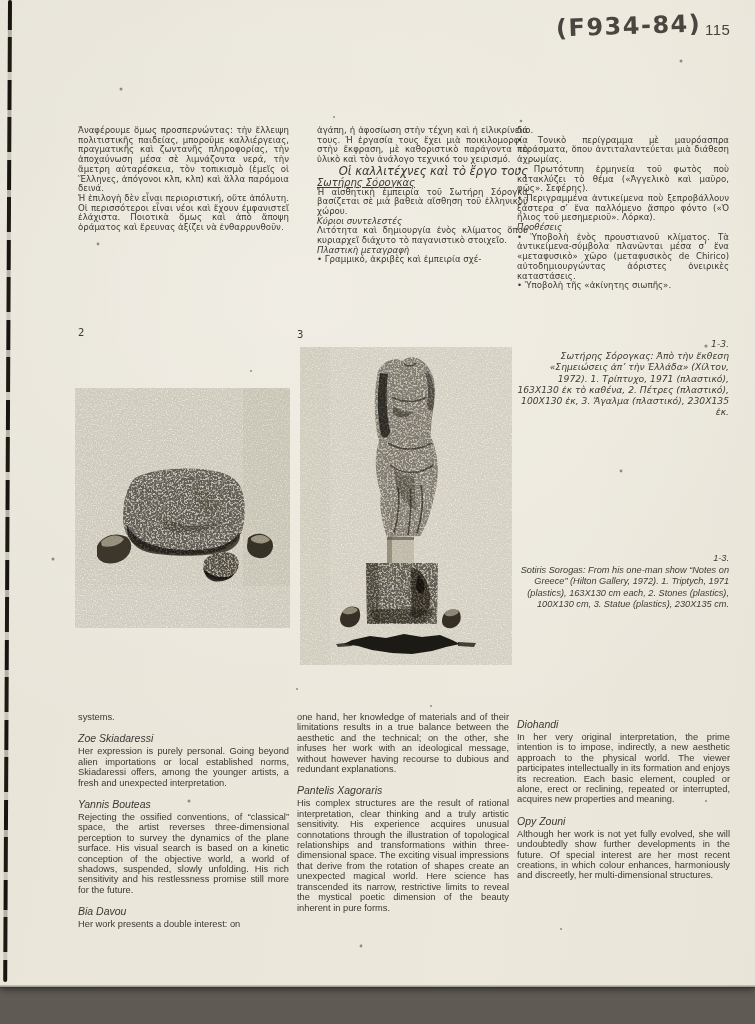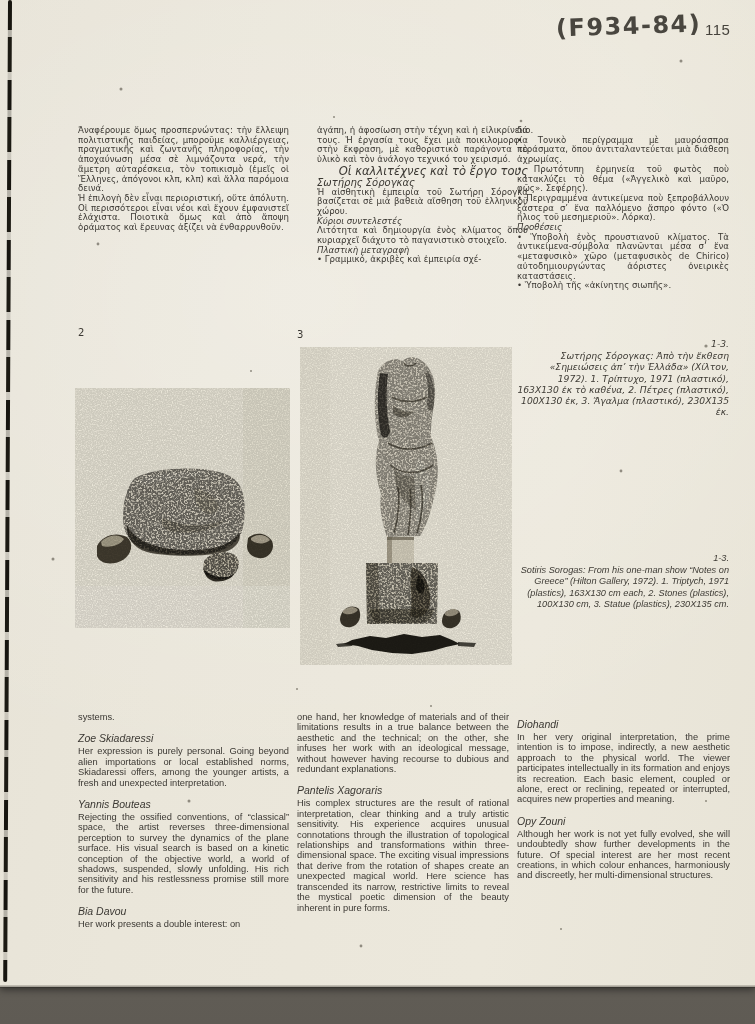--- a/index.html
+++ b/index.html
@@ -35,21 +35,21 @@
     position:absolute; left:556px; top:12px; font-size:24px; font-weight:bold;
     color:#33302a; letter-spacing:1.5px; transform:rotate(-2deg); opacity:.88;
     font-family:"DejaVu Sans", sans-serif;
   }
   .pagenum { position:absolute; left:705px; top:21px; font-size:15px; color:#46433c; letter-spacing:.5px; }
 
   .gr { font-family:"DejaVu Sans", sans-serif; font-size:8.6px; line-height:9.7px; text-align:justify; }
   .gr p { margin:0; }
   .col { position:absolute; width:211px; }
   .h-main { font-style:italic; font-size:11.5px; line-height:13px; margin:12px 0 9px; text-align:right; }
-  .h-artist { font-style:italic; font-size:10px; margin:0 0 3px; text-align:left; }
+  .h-artist { font-style:italic; font-size:10px; margin:0 0 3px; text-align:left;text-decoration:underline; }
   .h-sub { font-style:italic; margin:0; text-align:left; }
   .figlabel { position:absolute; font-size:10px; font-family:"DejaVu Sans", sans-serif; color:#3b3833; }
 
   .photo { position:absolute; }
   .photo svg { display:block; }
 
   .caption { position:absolute; width:212px; font-style:italic; font-size:9.2px; line-height:11.2px; text-align:right; color:#3e3b35; }
   .caption .cap-label { margin:0 0 1px; }
   .caption p { margin:0; }
 

